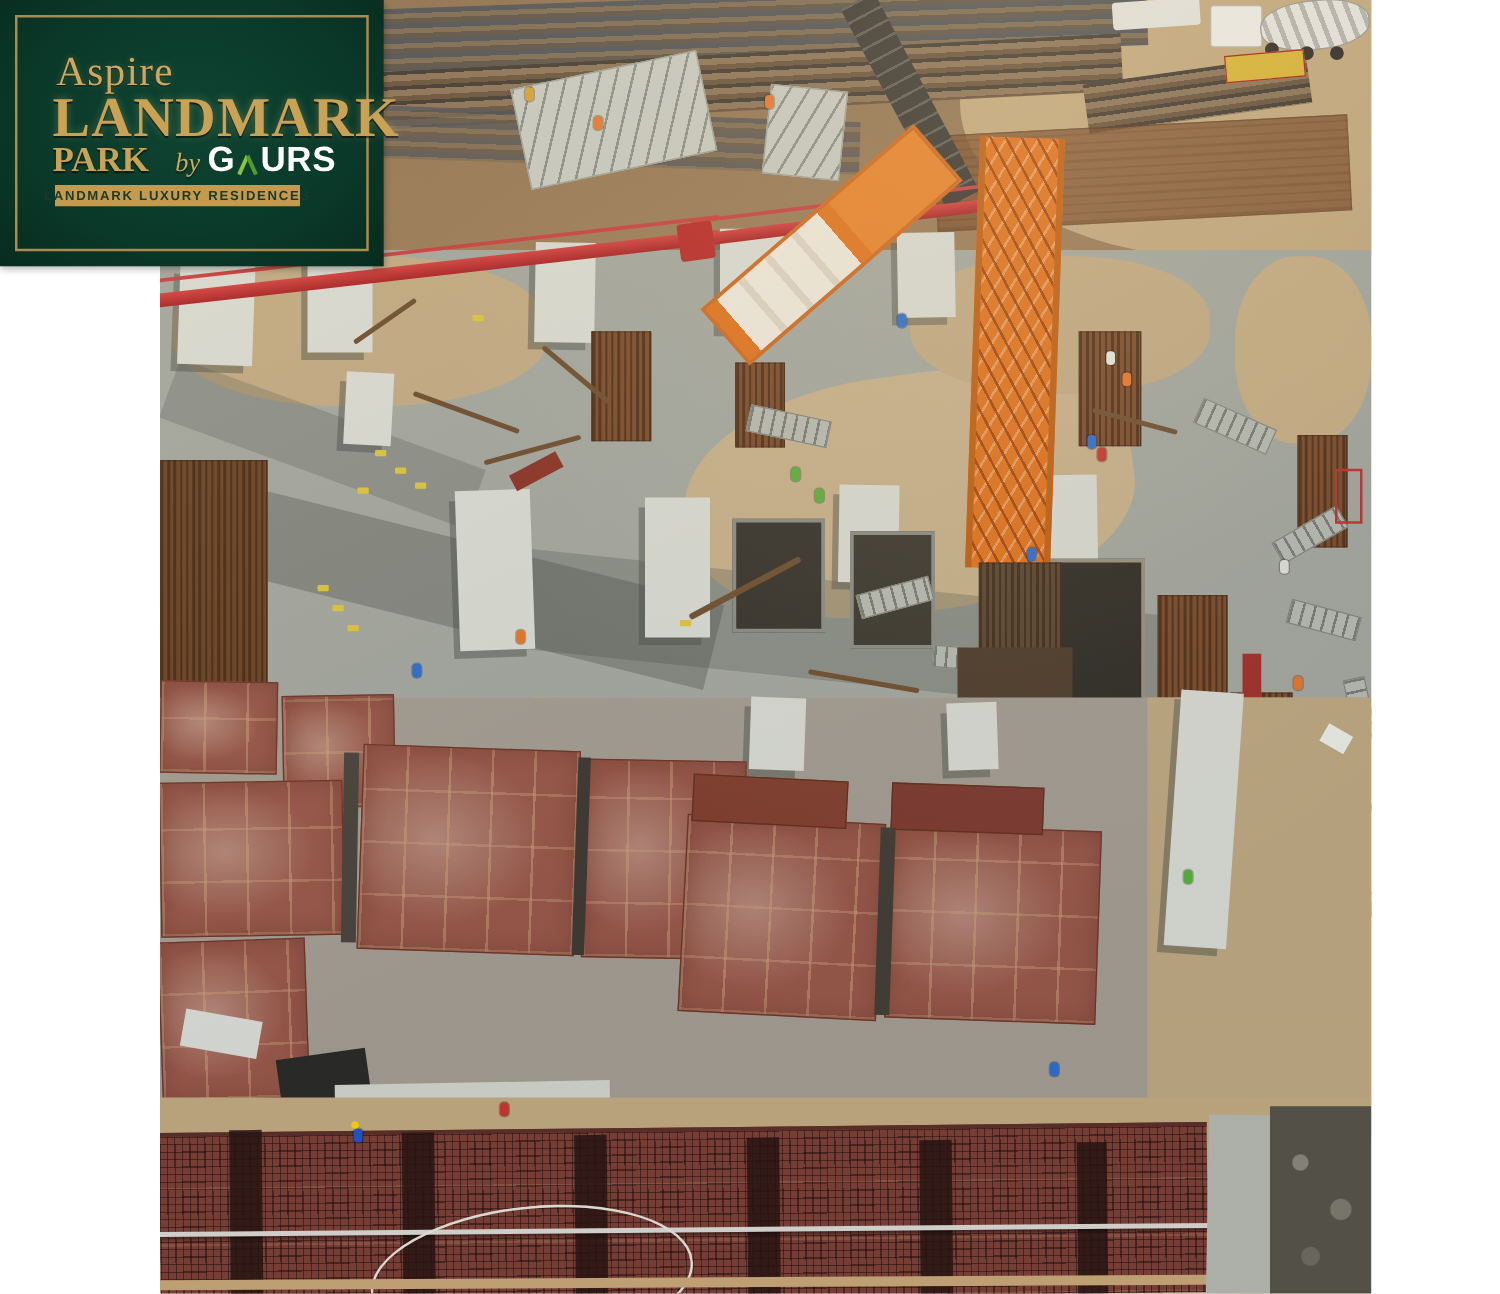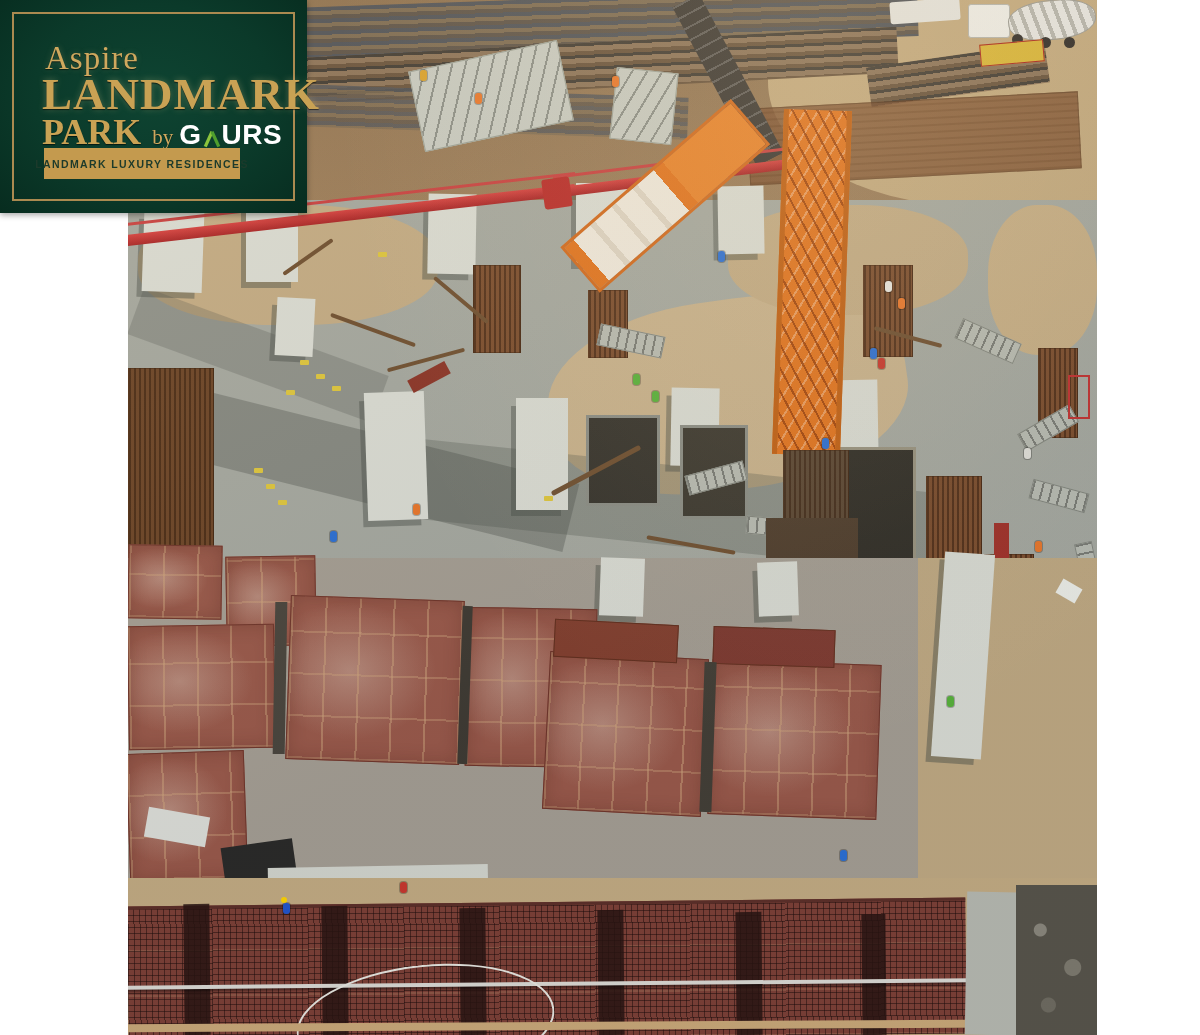--- a/index.html
+++ b/index.html
@@ -53,28 +53,28 @@
       background:radial-gradient(ellipse at 50% 45%,#0e4432 0%,#0b3a2a 55%,#072c1f 100%);
       box-shadow:0 2px 6px rgba(0,0,0,.35);}
   .badge-frame{position:absolute;inset:12px;border:2px solid #ab8a50;pointer-events:none;}
   .logo-aspire{position:absolute;left:45px;top:42px;font-family:"Liberation Serif",serif;
       font-size:33px;line-height:1;color:#cfa85e;letter-spacing:1px;
       text-shadow:0 1px 1px rgba(0,0,0,.55),0 0 6px rgba(235,205,140,.25);}
   .logo-leisure{position:absolute;left:42px;top:72px;font-family:"Liberation Serif",serif;
       font-weight:bold;font-size:45px;line-height:1;color:#c9a254;letter-spacing:1px;
       text-shadow:0 1px 1px rgba(0,0,0,.6),0 0 7px rgba(240,215,150,.3);}
   .logo-row3{position:absolute;left:42px;top:114px;display:flex;align-items:baseline;}
-  .logo-park{font-family:"Liberation Serif",serif;font-weight:bold;font-size:36px;line-height:1;
+  .logo-park{font-family:"Liberation Serif",serif;font-weight:bold;font-size:28px;line-height:1;
       color:#c9a254;letter-spacing:0;text-shadow:0 1px 1px rgba(0,0,0,.6);}
-  .logo-by{font-family:"Liberation Serif",serif;font-size:21px;color:#cfa85e;
-      margin-left:11px;text-shadow:0 1px 1px rgba(0,0,0,.5);}
+  .logo-by{font-family:"Liberation Serif",serif;font-style:italic;font-size:21px;color:#cfa85e;
+      margin-left:21px;text-shadow:0 1px 1px rgba(0,0,0,.5);}
   .logo-gaurs{margin-left:6px;display:flex;align-items:flex-end;font-family:"Liberation Sans",sans-serif;
       font-weight:bold;font-size:28px;line-height:1;color:#ffffff;letter-spacing:.5px;}
   .gaurs-a{width:18px;height:21px;margin:0 1px;}
-  .logo-band{position:absolute;left:44px;top:148px;width:196px;height:31px;background:#c49a4e;
+  .logo-band{position:absolute;left:44px;top:148px;width:196px;height:17px;background:#c49a4e;
       display:flex;align-items:center;justify-content:center;
       font-size:10.5px;font-weight:bold;letter-spacing:1.4px;color:#1c3a2b;white-space:nowrap;}
 
   
   .tower-banner{position:absolute;left:845px;top:51px;width:338px;height:74px;background:#17432f;
       z-index:5;display:flex;align-items:center;justify-content:center;box-shadow:0 1px 4px rgba(0,0,0,.3);}
   .tower-banner span{font-size:55px;font-weight:500;letter-spacing:9px;color:#f1ecc3;
       font-family:"Liberation Sans",sans-serif;transform:translateX(4px);white-space:nowrap;}
 </style>
 </head>

